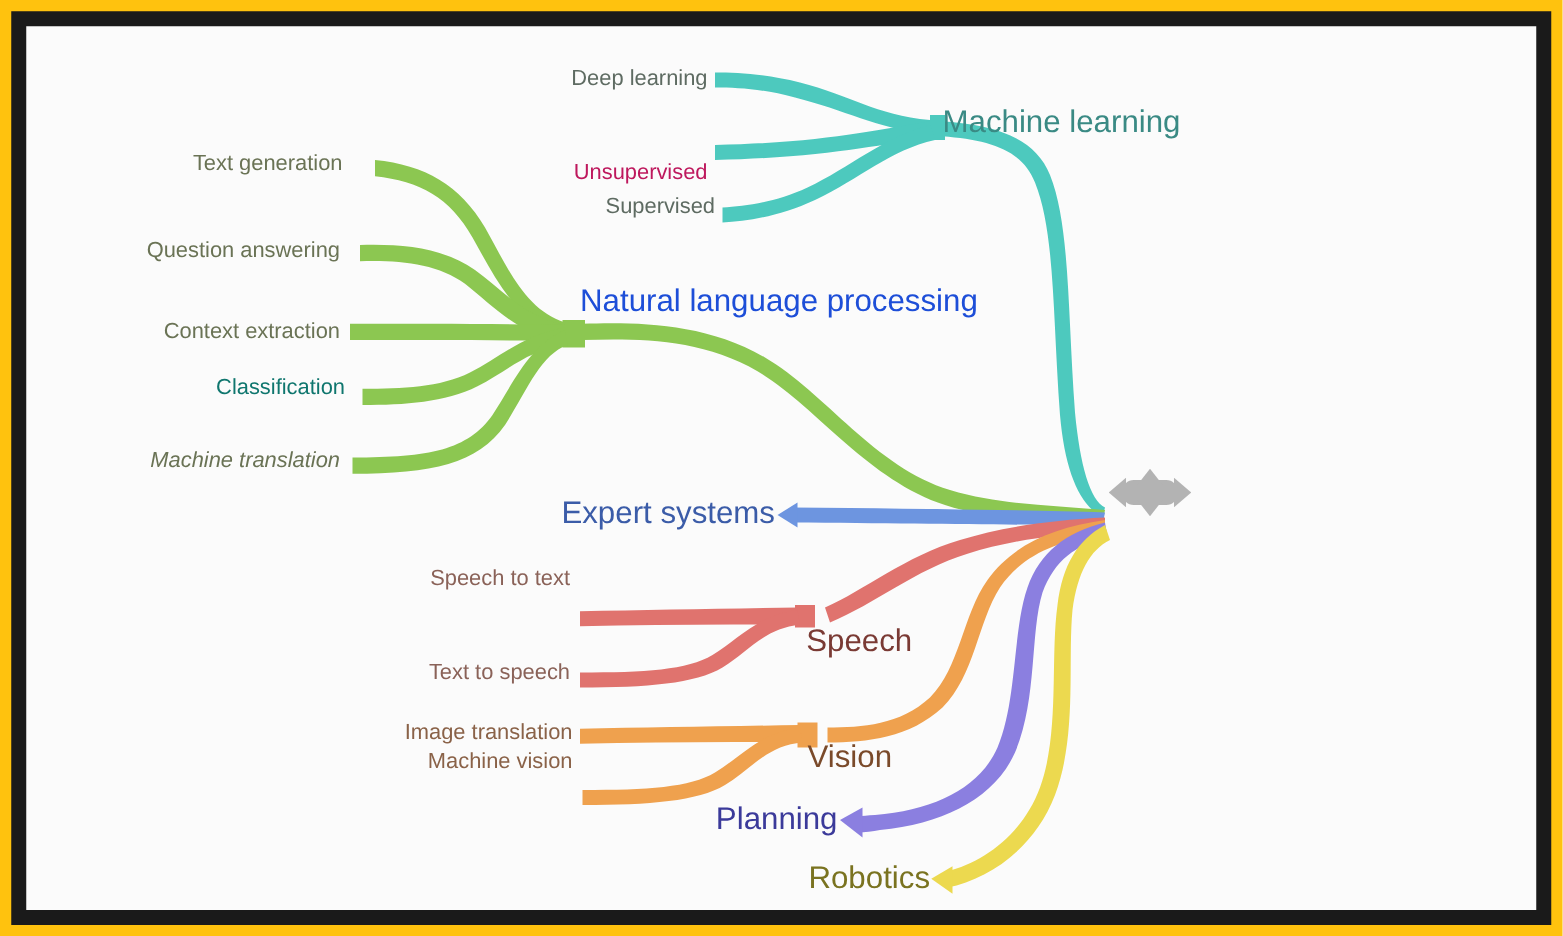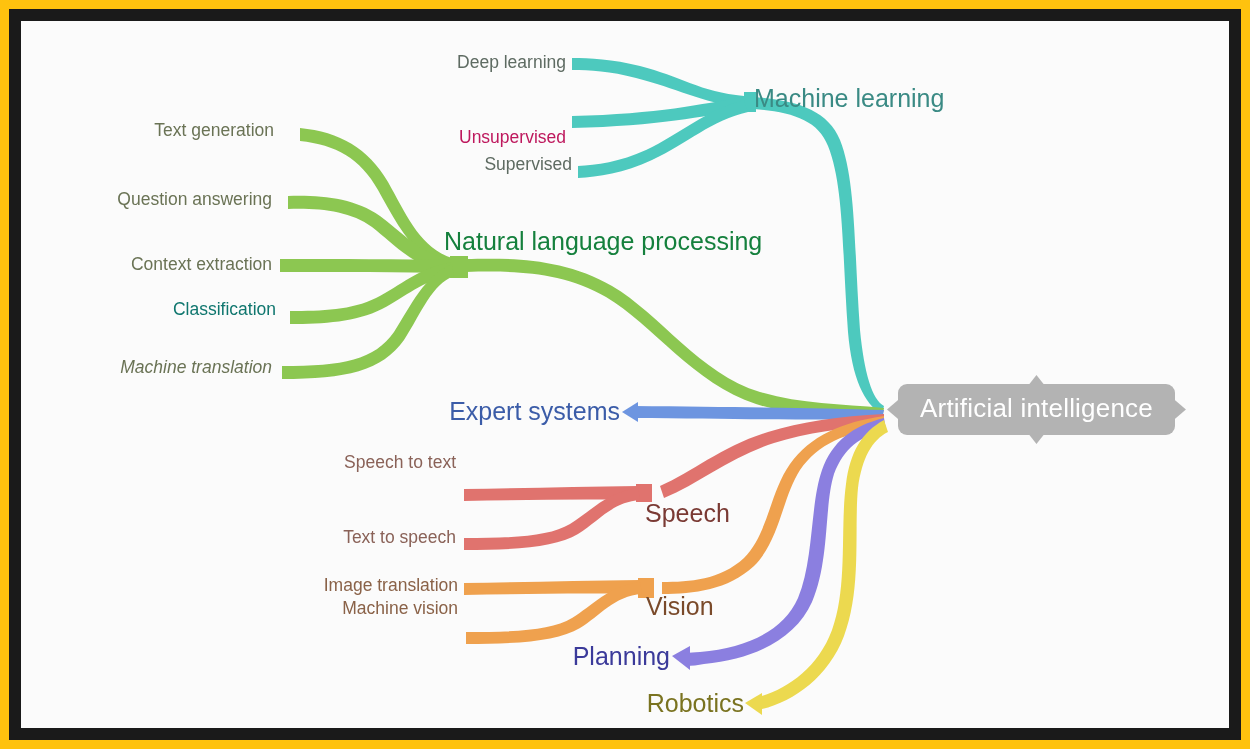--- a/index.html
+++ b/index.html
@@ -172,26 +172,25 @@
                    C 862,458 872,440 888,432 Z" fill="#ecd94f"></path>
           <path d="M745,703 L762,693 L762,715 Z" fill="#ecd94f"></path>
         </g>
       </svg>
 
       <div id="ai-node" style="left:898px;top:384px;">
         <span class="nub t"></span>
         <span class="nub b"></span>
         <span class="nub l"></span>
         <span class="nub r2"></span>
-        <span>Artificial intelligence</span>
       </div>
 
       <div class="lbl main" style="left:754px;top:98px;color:#3a8a84;">Machine learning</div>
 
-      <div class="lbl main" style="left:444px;top:241px;color:#15803d;">Natural language processing</div>
+      <div class="lbl main" style="left:464px;top:241px;color:#1d4ed8;">Natural language processing</div>
 
       <div class="lbl main r" style="left:620px;top:411px;color:#3b5ca8;">Expert systems</div>
 
       <div class="lbl main" style="left:645px;top:513px;color:#7a3a34;">Speech</div>
 
       <div class="lbl main" style="left:646px;top:606px;color:#7a4a2a;">Vision</div>
 
       <div class="lbl main r" style="left:670px;top:656px;color:#3b3a9a;">Planning</div>
 
       <div class="lbl main r" style="left:744px;top:703px;color:#7a7320;">Robotics</div>

